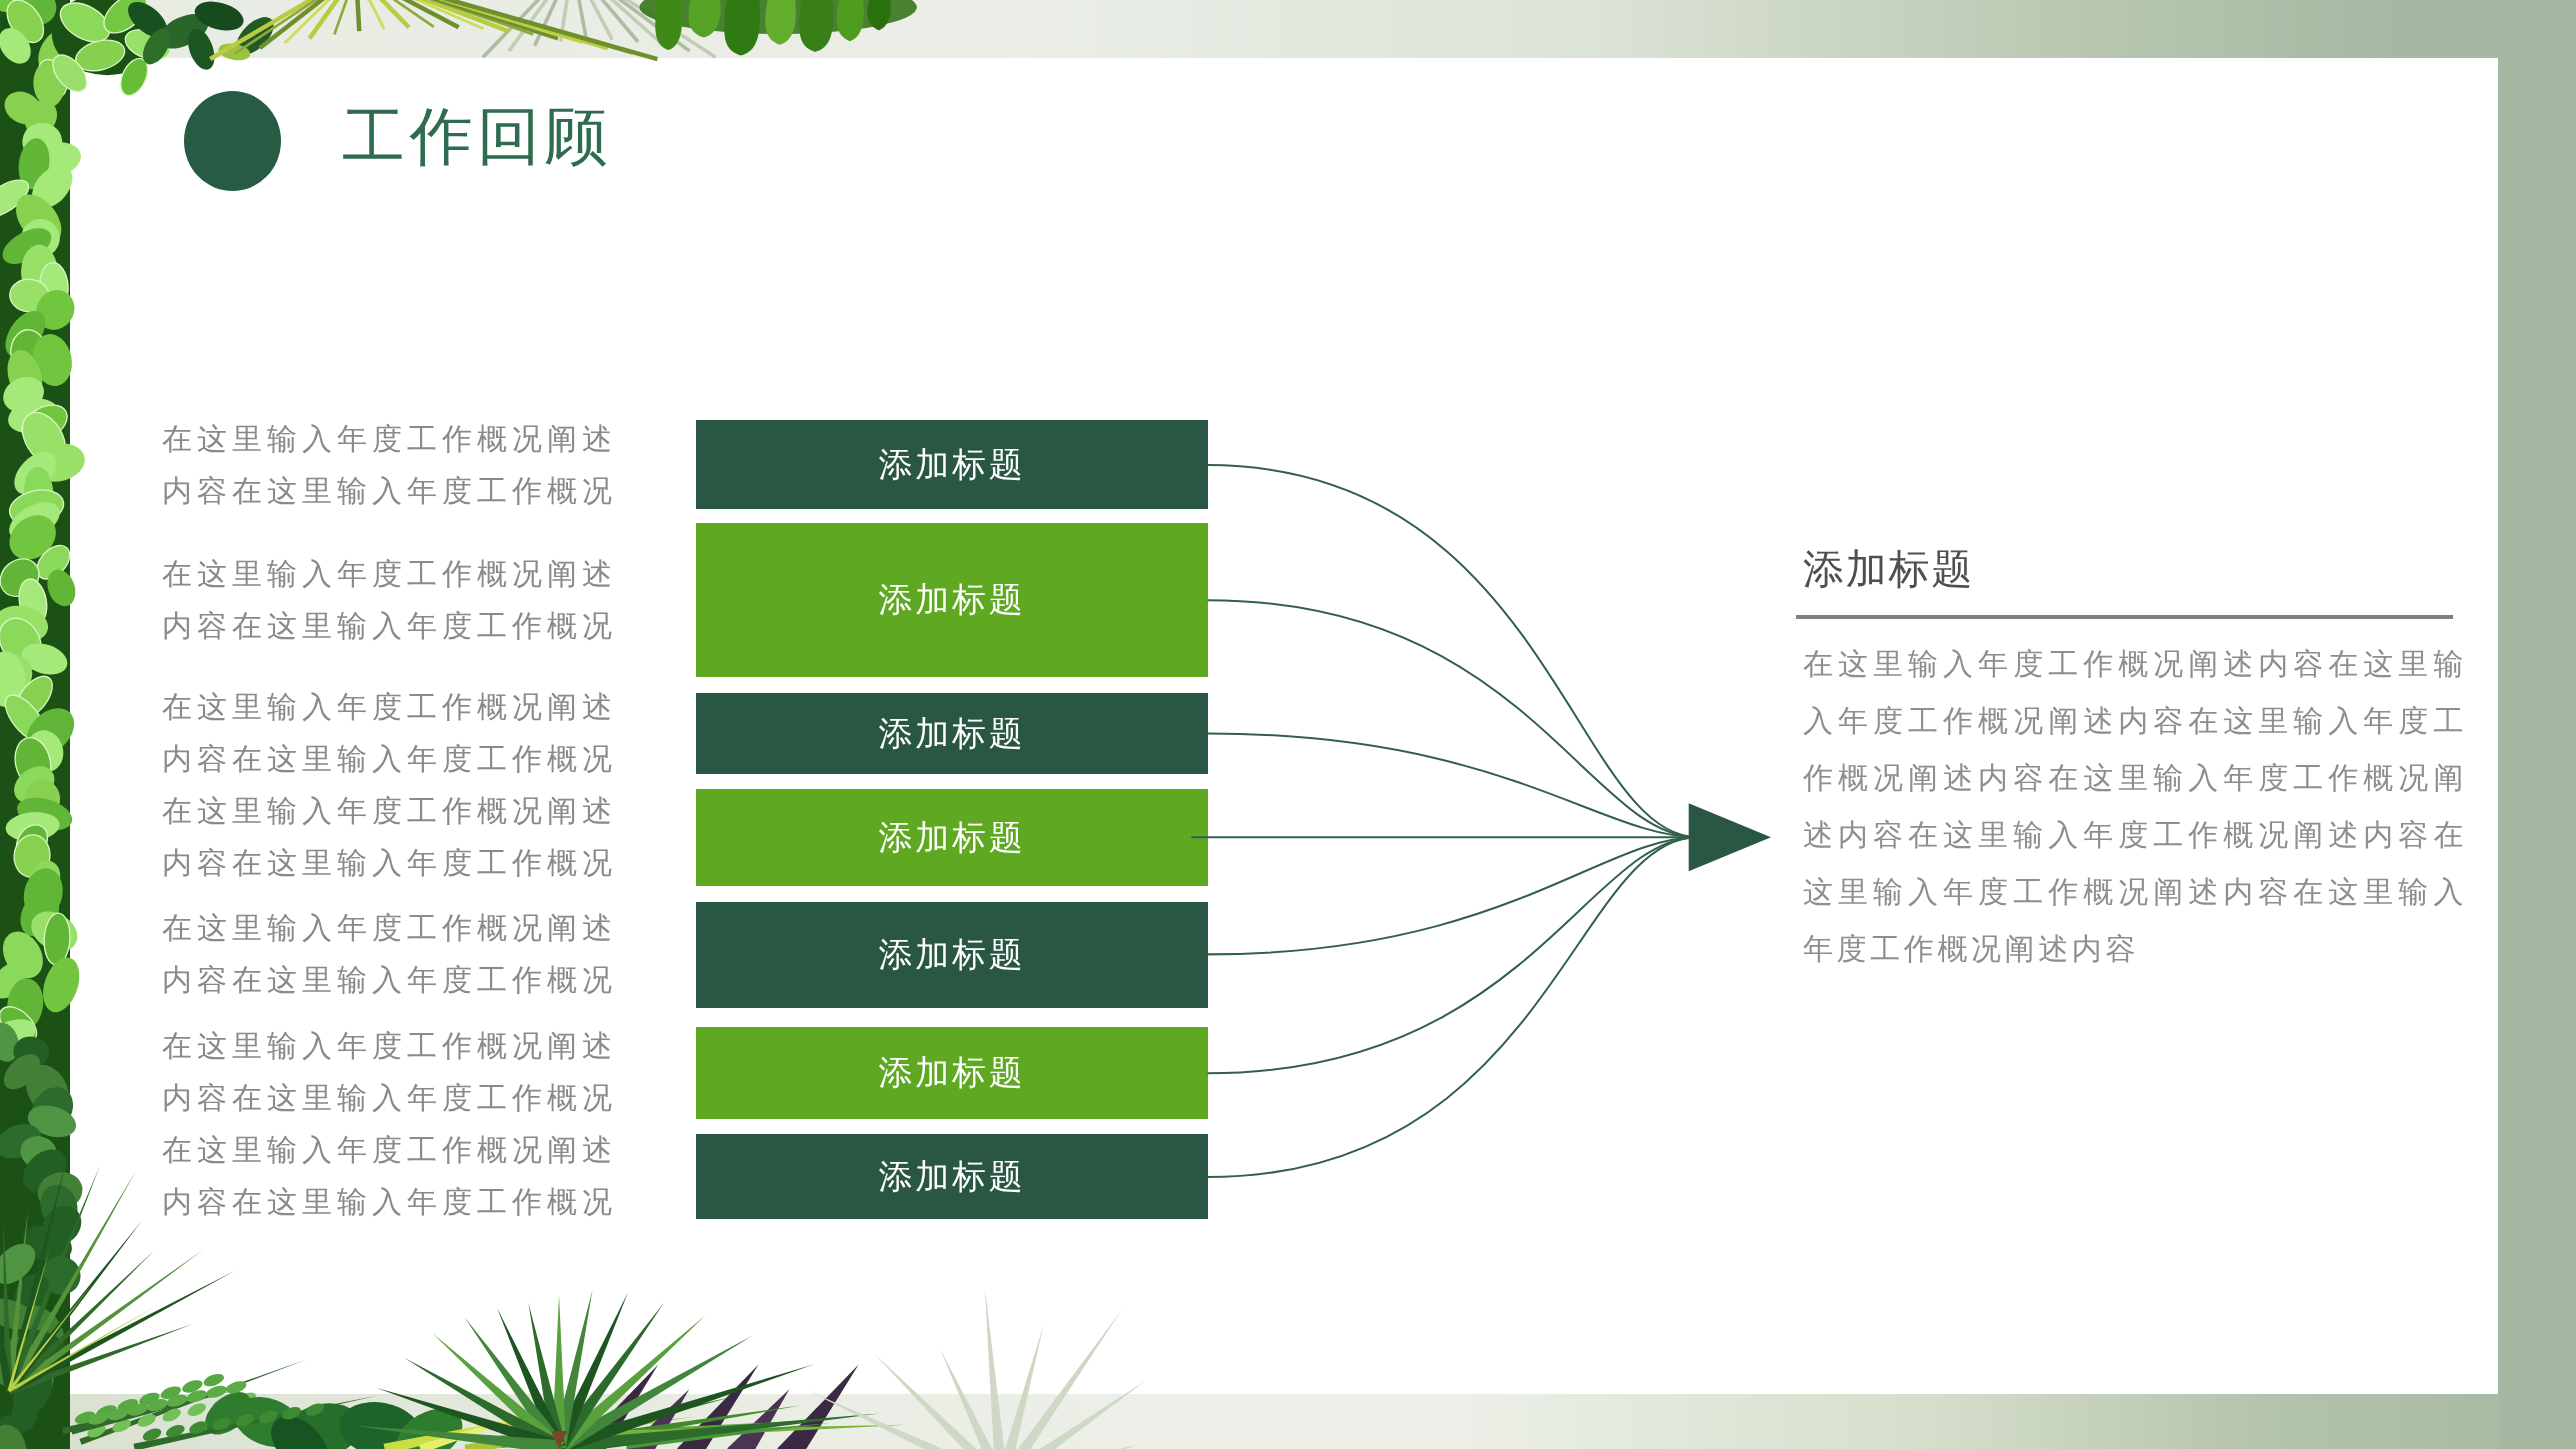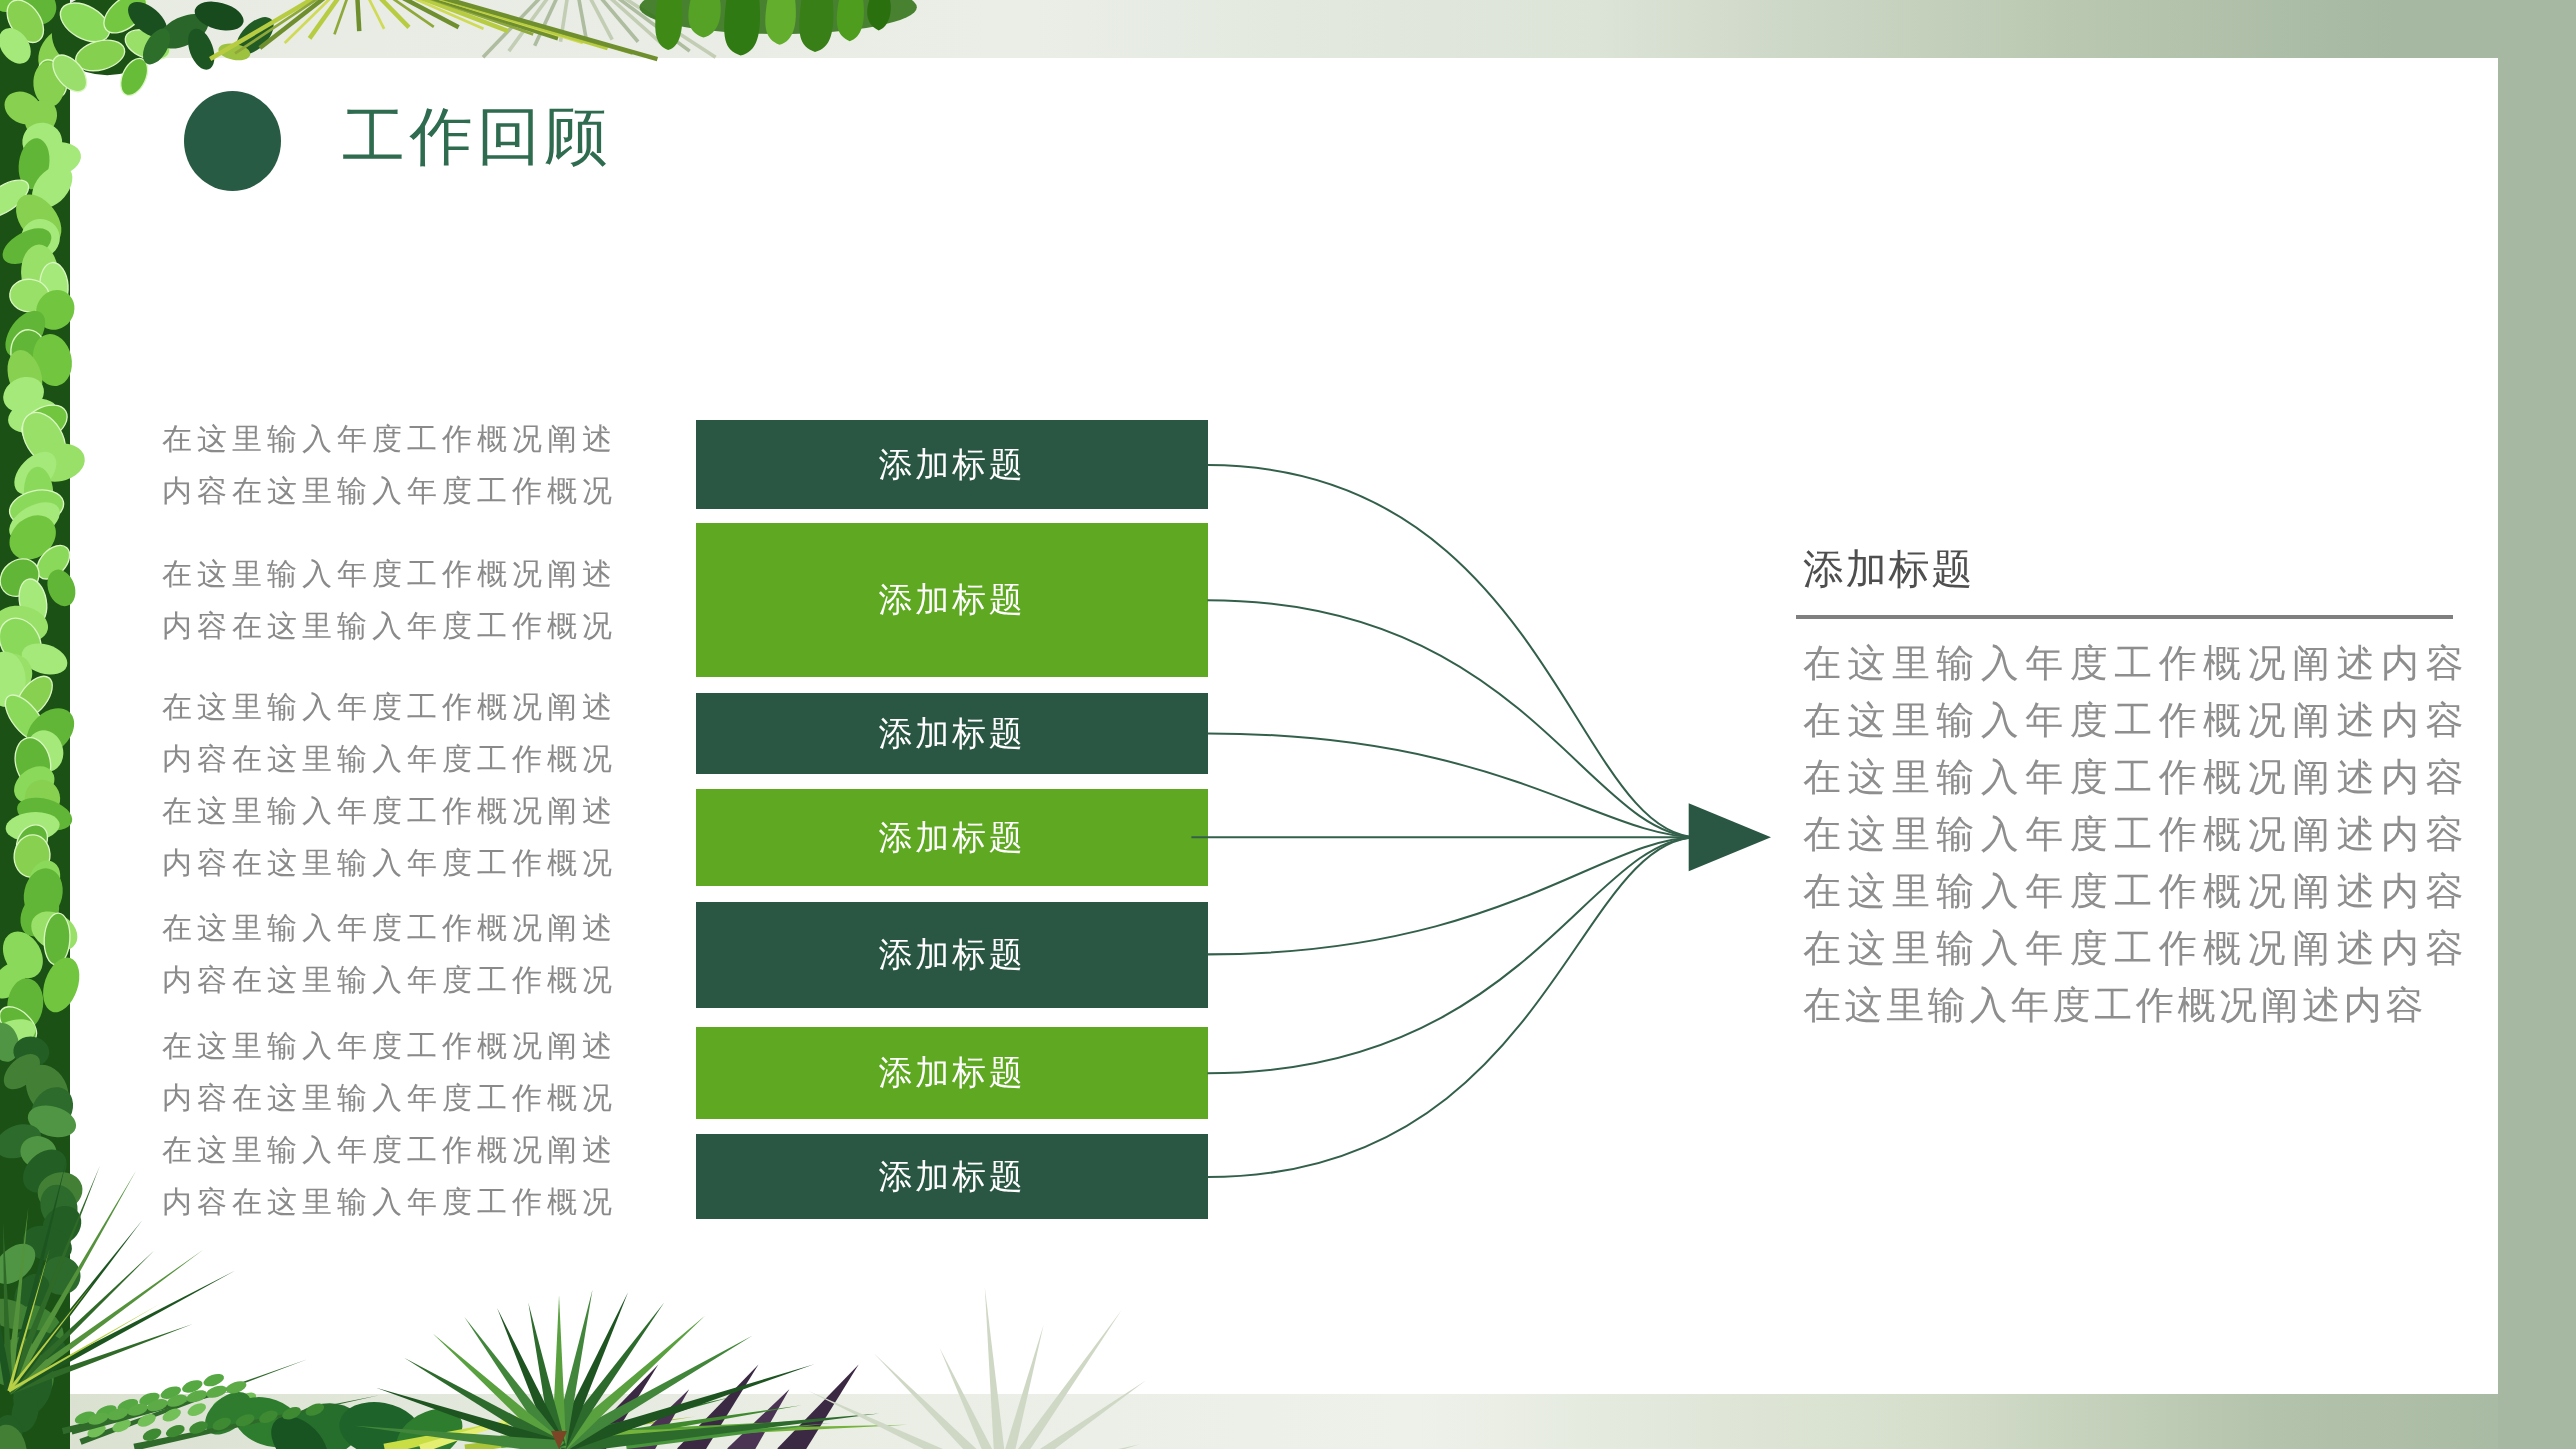--- a/index.html
+++ b/index.html
@@ -24,21 +24,21 @@
   .left-item{position:absolute;left:148px;width:483px;height:102px;display:flex;align-items:center;justify-content:center;
     text-align:center;color:#8a8a8a;font-size:30px;line-height:52px;letter-spacing:5px;}
   
   .bar{position:absolute;left:696px;width:512px;display:flex;align-items:center;justify-content:center;}
   .bar.dark{background:#2a5743;}
   .bar.light{background:#5fa822;}
   .bar-label{color:#ffffff;font-size:34px;letter-spacing:2.7px;}
   
   .right-heading{position:absolute;left:1803px;top:542px;font-size:41px;letter-spacing:1.8px;color:#4f4f4f;}
   .right-rule{position:absolute;left:1796px;top:615px;width:657px;height:3.6px;background:#7f7f7f;}
-  .right-body{position:absolute;left:1803px;top:635px;width:664px;font-size:38px;line-height:57px;letter-spacing:3.6px;color:#8e8e8e;text-align:justify;}
+  .right-body{position:absolute;left:1803px;top:635px;width:664px;font-size:30px;line-height:57px;letter-spacing:3.6px;color:#8e8e8e;text-align:justify;}
 </style>
 </head>
 <body>
 
 <div class="slide">
 
   <div class="band band-top"></div>
   <div class="band band-bottom"></div>
   <div class="band band-left"></div>
   <div class="band band-right"></div>

